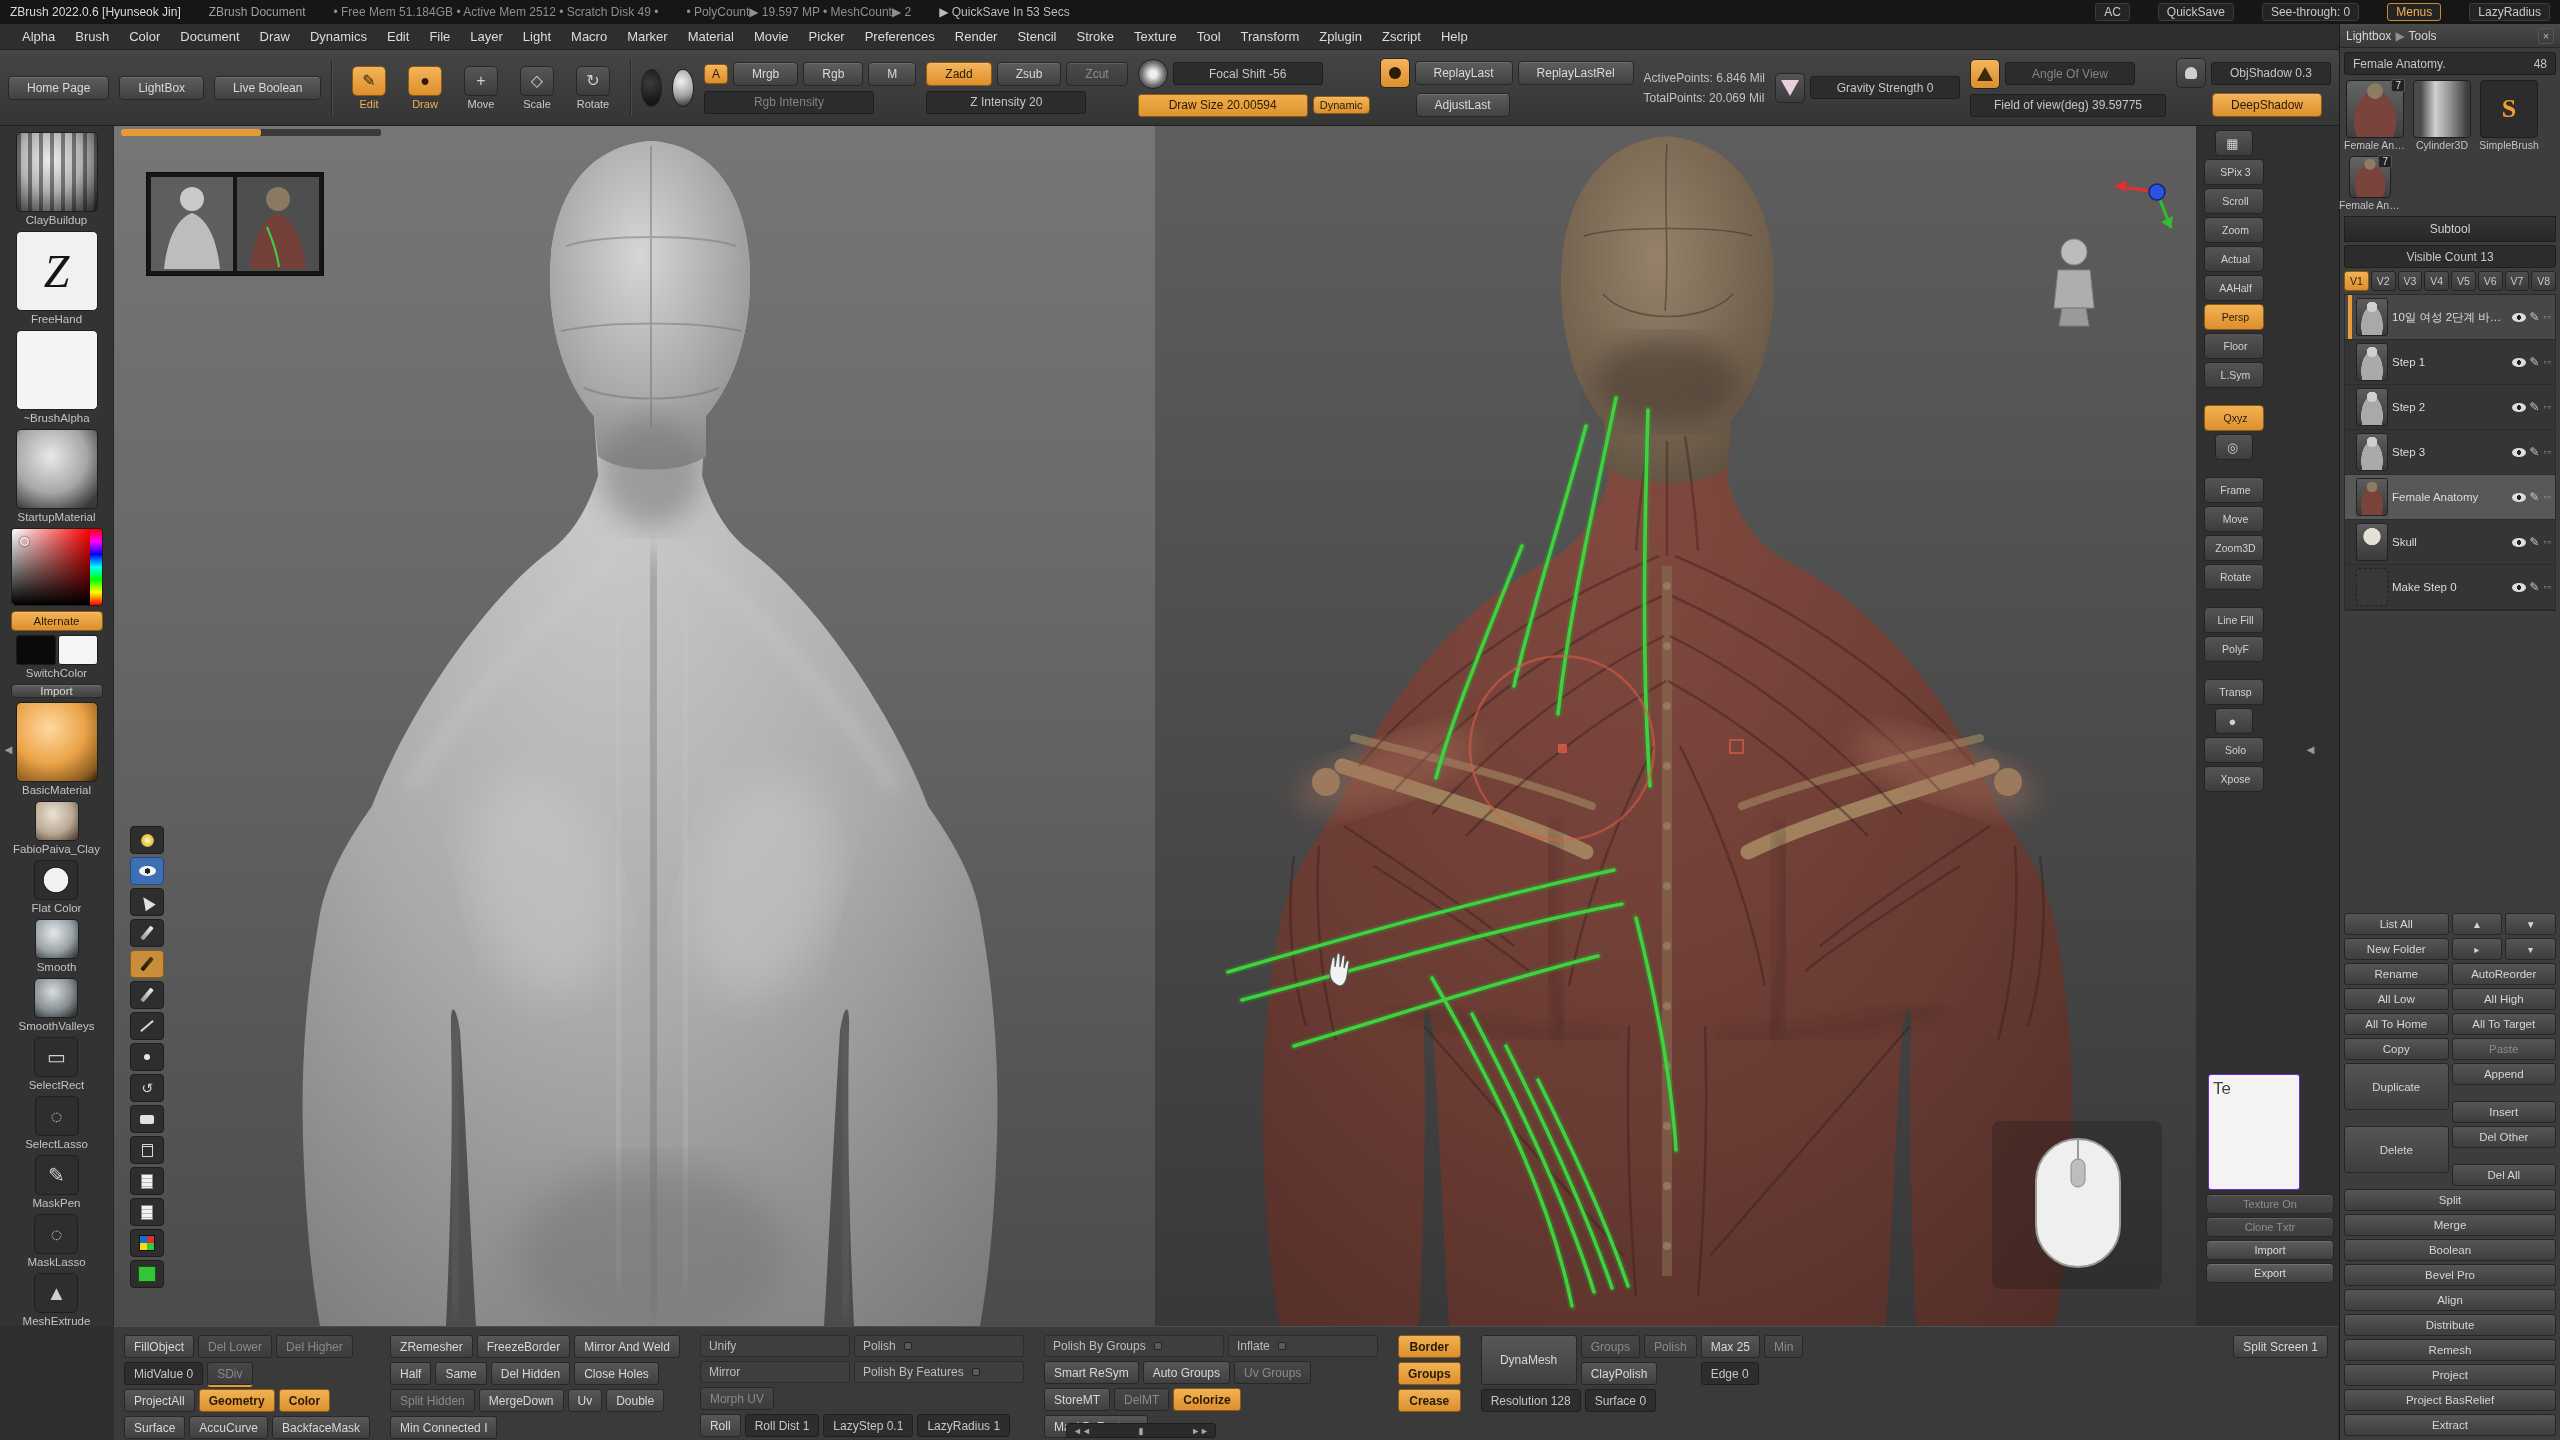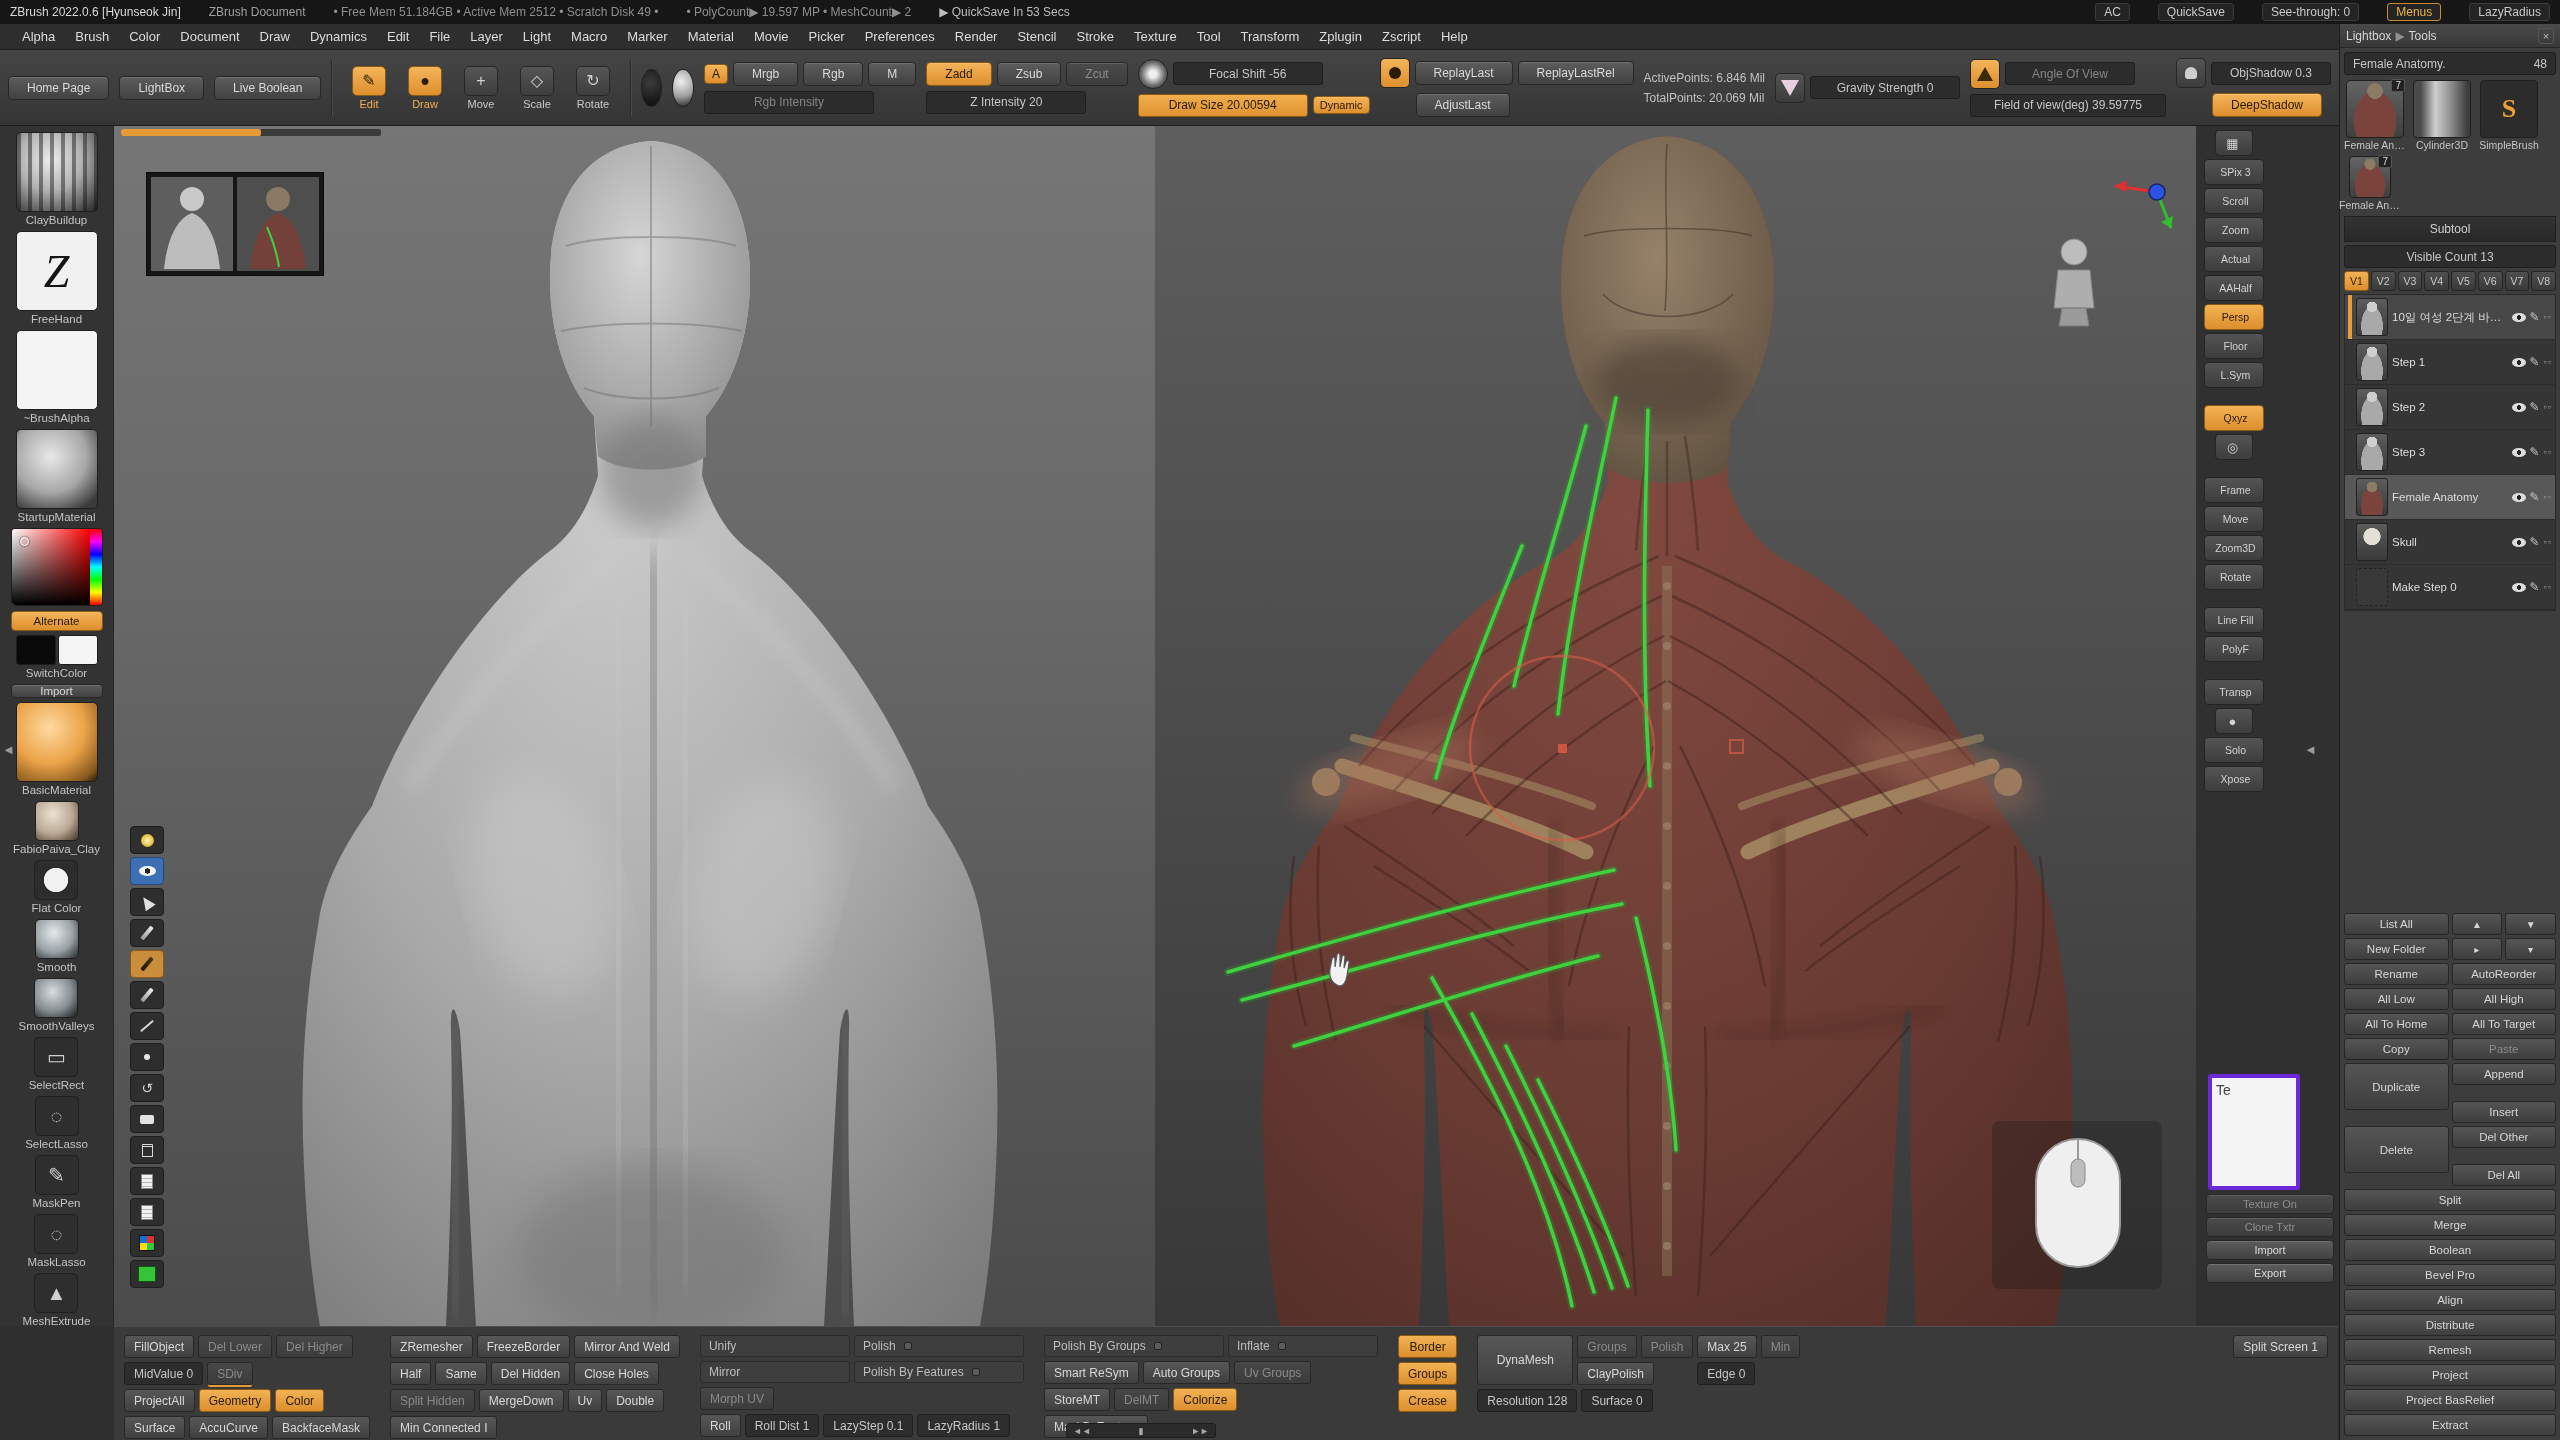--- a/index.html
+++ b/index.html
@@ -126,21 +126,21 @@
 .rightstrip{position:absolute;left:2196px;top:126px;width:143px;height:1200px;background:#303030;}
 .rs-col{position:absolute;left:8px;top:4px;display:flex;flex-direction:column;gap:3px;align-items:center;}
 .rsbtn{width:60px;height:26px;border-radius:4px;border:1px solid #242424;
   background:linear-gradient(#545454,#3d3d3d);display:flex;align-items:center;justify-content:center;
   gap:3px;font-size:10.5px;color:#d2d2d2;}
 .rsbtn .rs-glyph{font-size:13px;line-height:1;}
 .rsbtn.orange{background:linear-gradient(#f2b254,#dd8f2d);color:#2a1c06;border-color:#8a5a14;}
 .rsbtn.icon{width:38px;}
 .rsbtn.gap{margin-top:14px;}
 .note-box{position:absolute;left:12px;top:948px;width:92px;height:116px;background:#f4f4f4;
-  border:4px solid #6d28d9;border-radius:3px;color:#444;font-size:14px;padding:4px;}
+  border:1px solid #6d28d9;border-radius:3px;color:#444;font-size:17px;padding:4px;}
 .texmini{position:absolute;left:10px;top:1068px;display:flex;flex-direction:column;gap:3px;width:128px;}
 .texmini .btn{height:20px;font-size:11px;padding:0 6px;}
 
 
 .rightpanel{position:absolute;top:24px;right:0;width:221px;height:1416px;background:#3d3d3d;
   border-left:1px solid #1c1c1c;display:flex;flex-direction:column;font-size:12px;}
 .rp-header{height:24px;background:linear-gradient(#4a4a4a,#383838);border-bottom:1px solid #262626;
   display:flex;align-items:center;padding:0 6px;gap:4px;font-size:12px;color:#d6d6d6;}
 .rp-header .x{margin-left:auto;width:16px;height:16px;border:1px solid #555;border-radius:3px;
   display:flex;align-items:center;justify-content:center;font-size:11px;color:#bbb;}
@@ -197,21 +197,21 @@
 .iconpair{display:flex;gap:3px;}
 .iconpair .pbtn{flex:1;font-size:10px;}
 
 
 .bottompanel{position:absolute;left:114px;top:1326px;width:2224px;height:114px;background:#3a3a3a;
   border-top:1px solid #4e4e4e;display:flex;gap:20px;padding:8px 10px;font-size:12px;position:absolute;}
 .bgroup{display:flex;flex-direction:column;gap:4px;}
 .brow{display:flex;gap:4px;align-items:center;}
 .bbtn{height:23px;background:linear-gradient(#575757,#404040);border:1px solid #272727;border-radius:3px;
   display:flex;align-items:center;justify-content:center;padding:0 9px;color:#d8d8d8;font-size:12px;white-space:nowrap;}
-.bbtn.orange{background:linear-gradient(#f2b254,#dd8f2d);color:#271b06;border-color:#8a5a14;}
+.bbtn.orange{background:linear-gradient(#f2b254,#dd8f2d);color:#271b06;border-color:#8a5a14;font-weight:bold;}
 .bbtn.dim{color:#8a8a8a;background:linear-gradient(#474747,#3c3c3c);}
 .bbtn.tall2{height:50px;width:96px;}
 .bslider{height:23px;background:#2d2d2d;border:1px solid #1f1f1f;border-radius:3px;color:#c6c6c6;
   display:flex;align-items:center;justify-content:center;padding:0 9px;font-size:12px;white-space:nowrap;}
 .bbar{height:22px;background:#3e3e3e;border:1px solid #2b2b2b;border-radius:3px;color:#bdbdbd;
   display:flex;align-items:center;padding:0 8px;font-size:12px;position:relative;white-space:nowrap;}
 .bbar .bdot{width:8px;height:8px;background:#5a5a5a;border:1px solid #222;border-radius:2px;margin-left:8px;}
 .sdiv-underline{box-shadow:0 3px 0 -1px #e59a35;}
 .scrubber{position:absolute;left:952px;top:96px;width:150px;height:15px;background:#2b2b2b;
   border:1px solid #1d1d1d;border-radius:3px;display:flex;align-items:center;justify-content:space-between;

